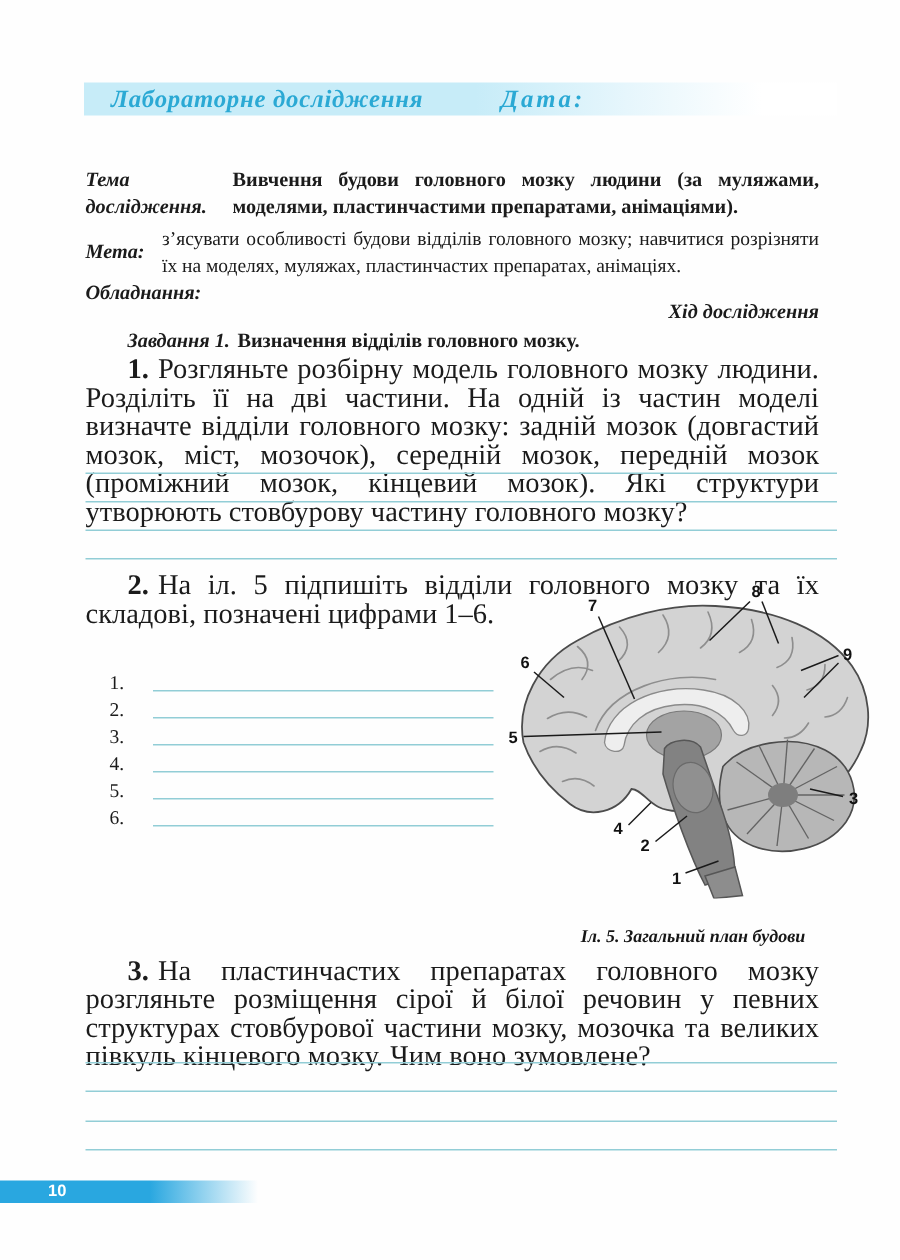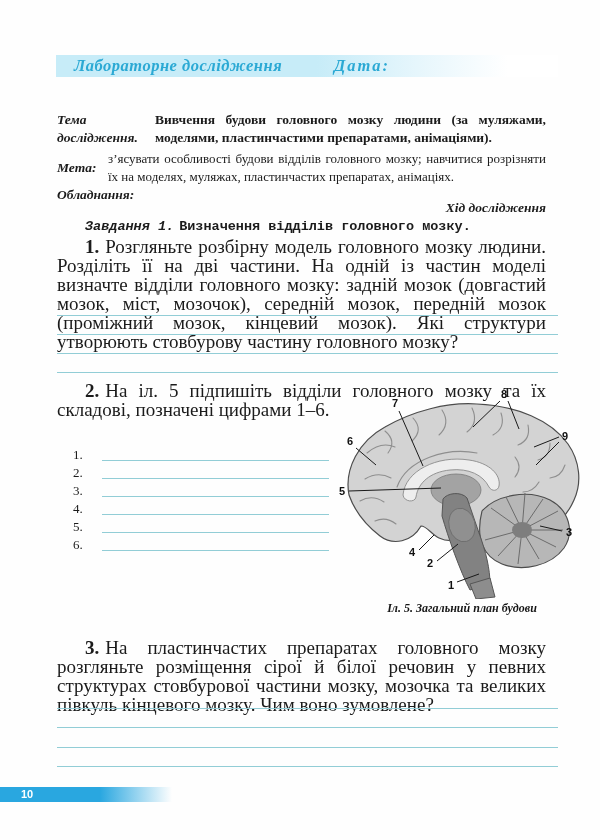--- a/index.html
+++ b/index.html
@@ -36,21 +36,20 @@
   .field.meta .label{width:51px;align-self:center;}
   .field.oblad .label{width:106px;align-self:center;}
 
   .section-heading{
     position:absolute;left:57px;top:200px;width:489px;text-align:right;
     font-weight:bold;font-style:italic;font-size:13.5px;
   }
   .task-title{
     position:absolute;left:57px;top:219px;width:489px;font-size:13.5px;
     text-indent:28px;
-    font-family:Liberation Mono, monospace;
   }
   .task-title .prefix{font-weight:bold;font-style:italic;margin-right:5px;}
   .task-title .rest{font-weight:bold;}
 
   .para{
     margin:0;font-size:19px;line-height:19px;text-align:justify;text-indent:28px;
   }
   .step-num{font-weight:bold;margin-right:6px;}
   .p1{position:absolute;left:57px;top:237px;width:489px;}
   .p3{position:absolute;left:57px;top:638px;width:489px;}
@@ -67,31 +66,31 @@
   .step2block{position:absolute;left:57px;top:381px;width:540px;height:252px;}
   .p2{width:489px;}
   .answers{position:absolute;left:16px;top:64px;width:256px;}
   .answer-row{display:flex;height:18px;align-items:flex-end;font-size:13px;}
   .answer-row .num{flex:none;width:22px;padding-bottom:0px;}
   .answer-row .a-line{flex:1;border-bottom:1px solid #92cdd6;margin-left:7px;margin-bottom:2px;}
 
   .figure{position:absolute;left:272px;top:6px;width:266px;}
   .figure svg{display:block;}
   .fig-caption{
-    margin-top:2px;text-align:center;font-weight:bold;font-style:italic;
+    margin-top:18px;text-align:center;font-weight:bold;font-style:italic;
     font-size:12px;line-height:15px;color:#161616;
   }
 
   
   .pagebar{
     position:absolute;left:0;top:787px;width:172px;height:15px;
     background:linear-gradient(90deg,#29a7e0 0%,#29a7e0 58%,rgba(41,167,224,0) 100%);
   }
   .pagebar .pagenum{
-    display:block;margin-left:21px;line-height:15px;color:#ffffff;
+    display:block;margin-left:32px;line-height:15px;color:#ffffff;
     font-family:"Liberation Sans", sans-serif;font-weight:bold;font-size:11px;
   }
 
   .fig-num{font-family:"Liberation Sans", sans-serif;font-size:11px;font-weight:bold;fill:#111;}
 </style>
 </head>
 <body>
 
 <div class="page">
 

